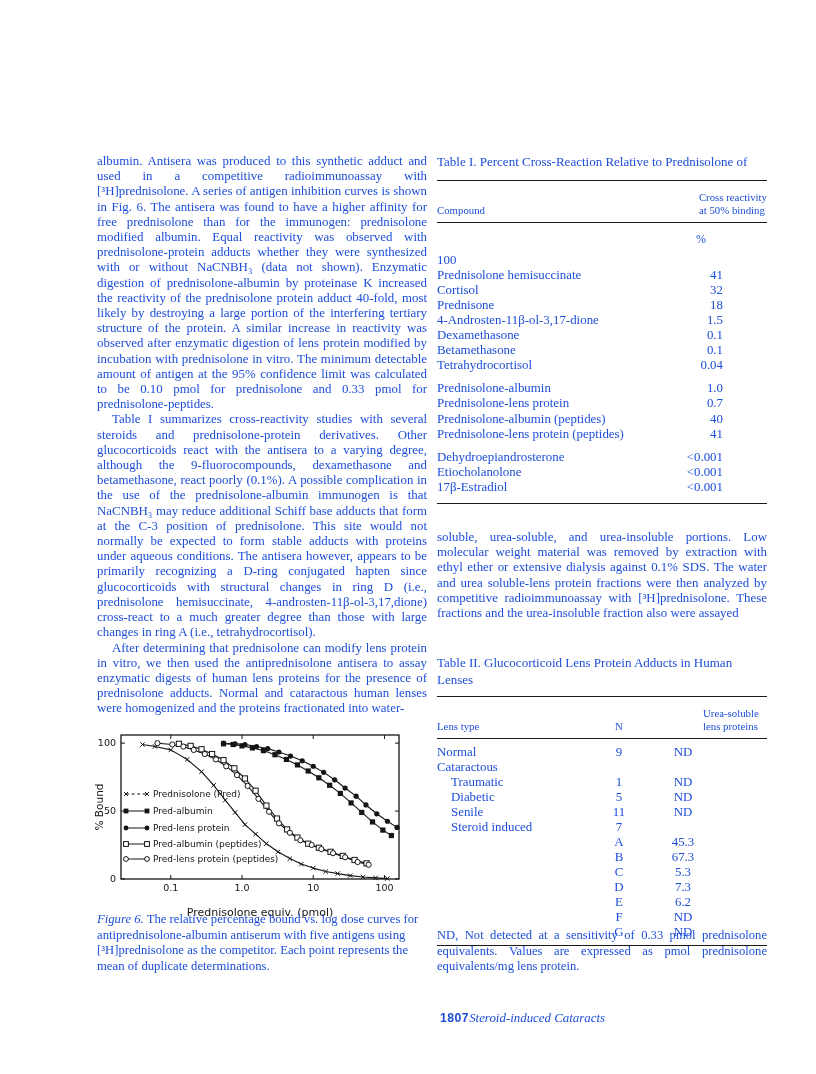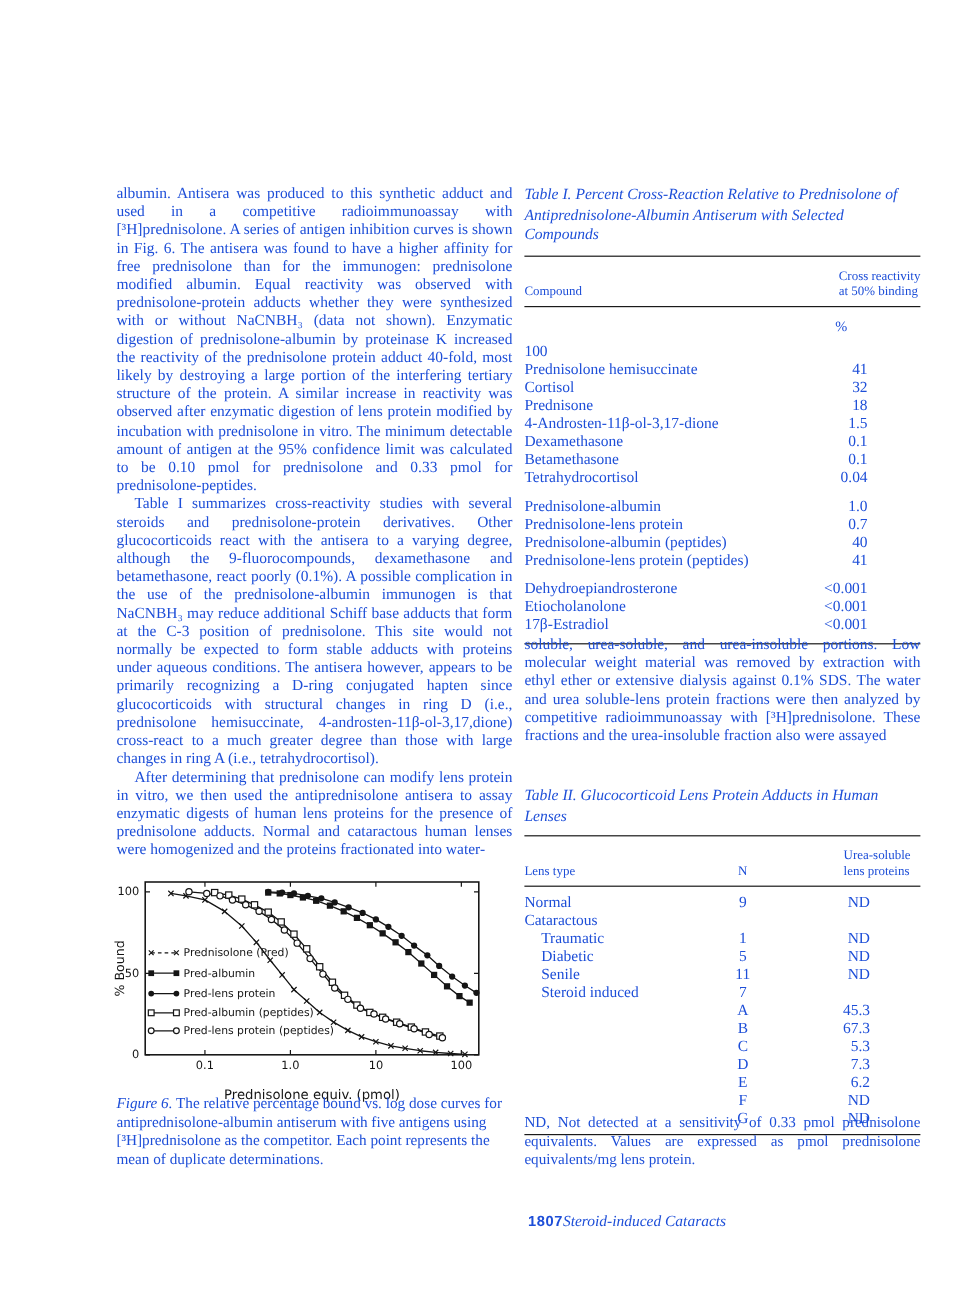--- a/index.html
+++ b/index.html
@@ -9,21 +9,21 @@
   p{margin:0;text-align:justify;font-size:12.9px;line-height:15.2px;}
   p.ind{text-indent:15px;}
   
   #figure{left:95px;top:726px;width:336px;height:198px;}
   svg text{font-family:"DejaVu Sans",sans-serif;}
   #figcaption{left:97px;top:912px;width:332px;font-size:12.7px;line-height:15.7px;text-align:left;}
   .cap-label{font-style:italic;}
   
   .rule{border-top:1.5px solid #1a1a1a;height:0;}
   #t1{left:437px;top:154px;width:330px;}
-  .tbl-title{font-style:italic;font-size:13px;line-height:16.6px;}
+  .tbl-title{font-size:13px;line-height:16.6px;}
   #t1 .rule-top{margin-top:9px;}
   .t1-head{display:flex;justify-content:space-between;align-items:flex-end;
            padding:10px 0 5px 0;font-size:10.8px;line-height:13px;}
   .t1-unit{margin-top:9px;padding-left:259px;font-size:12px;height:15px;}
   .t1-body{margin-top:6px;}
   .t1-row{display:flex;font-size:12.9px;line-height:15.1px;}
   .t1-c{flex:1;}
   .t1-v{text-align:right;padding-right:44px;white-space:nowrap;}
   .t1-group + .t1-group{margin-top:8px;}
   #t1 .rule-bottom{margin-top:8px;}
@@ -31,21 +31,21 @@
   #t2{left:437px;top:655px;width:330px;}
   #t2 .rule-top{margin-top:8px;}
   .t2-head{display:grid;grid-template-columns:160px 44px 1fr;align-items:end;
            padding:10px 0 5px 0;font-size:10.8px;line-height:13px;}
   .t2-n-h{text-align:center;}
   .t2-u-h{padding-left:62px;white-space:nowrap;}
   .t2-rows{margin-top:6px;}
   .t2-row{display:grid;grid-template-columns:160px 44px 1fr;font-size:12.9px;line-height:15px;}
   .t2-lens.indent{padding-left:14px;}
   .t2-n{text-align:center;}
-  .t2-v{text-align:right;padding-right:42px;}
+  .t2-v{text-align:center;padding-right:42px;}
   #t2 .rule-bottom{margin-top:5px;}
   #note{left:437px;top:928px;width:330px;font-size:12.6px;line-height:15.7px;text-align:justify;}
   #footer{left:440px;top:1011px;display:flex;font-size:12.9px;align-items:baseline;}
   .pgnum{font-weight:bold;font-family:"Liberation Sans",sans-serif;font-size:12.2px;letter-spacing:0.5px;}
   .runhead{font-style:italic;}
   #left-text{left:97px;top:154px;width:330px;}
   #left-text p + p{margin-top:0;}
 </style>
 </head>
 <body>
@@ -206,21 +206,20 @@
   </div>
 
   <div id="figcaption" class="block">
     <span class="cap-label">Figure 6.</span>
     <span>The relative percentage bound vs. log dose curves for antiprednisolone-albumin antiserum with five antigens using [³H]prednisolone as the competitor. Each point represents the mean of duplicate determinations.</span>
   </div>
 
   <div id="t1" class="block">
     <div class="tbl-title">
       <div>Table I. Percent Cross-Reaction Relative to Prednisolone of</div>
-      <div>Antiprednisolone-Albumin Antiserum with Selected Compounds</div>
     </div>
     <div class="rule rule-top"></div>
     <div class="t1-head">
       <span>Compound</span>
       <span class="t1-hr">
         <div>Cross reactivity</div>
         <div>at 50% binding</div>
       </span>
     </div>
     <div class="rule"></div>

